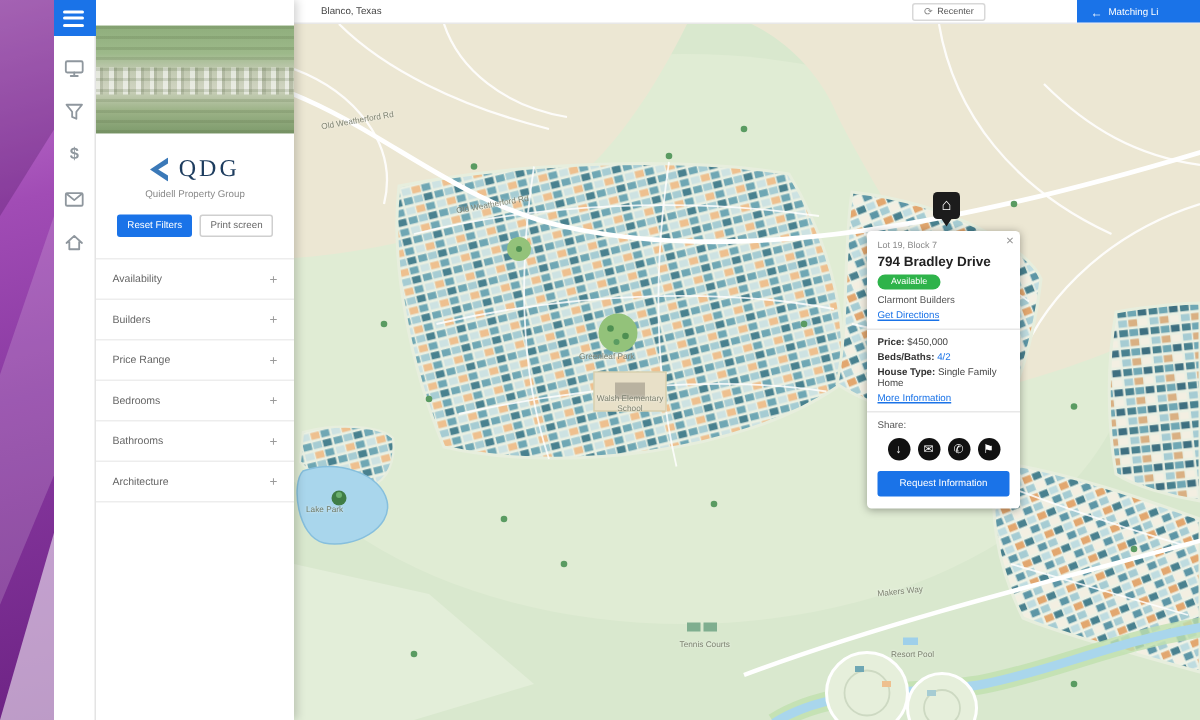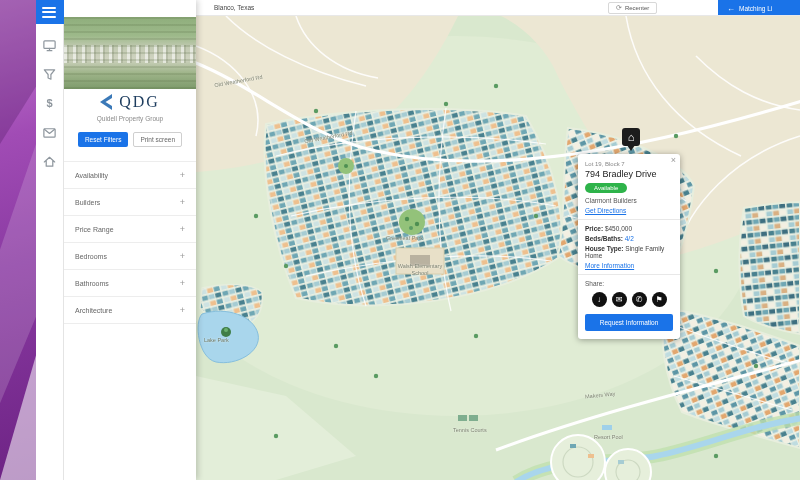--- a/index.html
+++ b/index.html
@@ -28,21 +28,21 @@
 
   
   .panel{position:absolute;left:64px;top:0;width:132px;height:480px;background:#fff;z-index:4;
     box-shadow:2px 0 6px rgba(0,0,0,.18);}
   .photo{height:72px;margin-top:17px;position:relative;overflow:hidden;
     background:linear-gradient(180deg,#8fae7c 0%,#9db98a 26%,#c2cab2 42%,#cfd3c0 58%,#9eb489 78%,#7d9a6b 100%);}
   .photo::before{content:"";position:absolute;left:0;top:28px;width:100%;height:18px;
     background:repeating-linear-gradient(90deg,rgba(255,255,255,.55) 0 3px,rgba(120,130,105,.25) 3px 5px,transparent 5px 9px);}
   .photo::after{content:"";position:absolute;left:0;top:0;width:100%;height:100%;
     background:repeating-linear-gradient(0deg,rgba(80,100,60,.18) 0 2px,transparent 2px 7px);}
-  .logo-row{display:flex;align-items:center;justify-content:center;gap:5px;margin-top:4px;}
+  .logo-row{display:flex;align-items:center;justify-content:center;gap:5px;margin-top:15px;}
   .logo-text{font-family:"Liberation Serif",serif;font-size:16px;letter-spacing:2px;color:#1d3c5e;}
   .company{font-size:6.5px;color:#8a8a8a;text-align:center;margin-top:4px;}
   .btn-row{display:flex;gap:5px;justify-content:center;margin-top:10px;}
   .btn-reset{background:#1a73e8;color:#fff;font-size:6.5px;padding:4px 7px;border:none;border-radius:2px;cursor:pointer;}
   .btn-print{background:#fff;color:#666;font-size:6.5px;padding:3px 6px;border:1px solid #cfcfcf;border-radius:2px;cursor:pointer;}
   .filters{margin-top:14px;border-top:1px solid #ededed;}
   .filter-row{display:flex;justify-content:space-between;align-items:center;height:27px;
     padding:0 11px;border-bottom:1px solid #ededed;cursor:pointer;}
   .filter-label{font-size:7px;color:#666;}
   .filter-plus{font-size:9px;color:#9a9a9a;}
@@ -73,21 +73,21 @@
 
   
   .pin{position:absolute;left:426px;top:112px;width:18px;height:18px;background:#1c1c1c;border-radius:3px;
     color:#fff;display:flex;align-items:center;justify-content:center;font-size:11px;z-index:4;cursor:pointer;}
   .pin::after{content:"";position:absolute;top:17px;left:5px;border:4px solid transparent;border-top:6px solid #1c1c1c;}
 
   
   .card{position:absolute;left:382px;top:138px;width:102px;background:#fff;border-radius:3px;z-index:5;
     box-shadow:0 1px 6px rgba(0,0,0,.35);padding:7px 7px 8px;font-size:6.5px;color:#444;}
   .card .lot{font-size:6px;color:#888;}
-  .card .address{font-size:9px;font-weight:normal;color:#222;margin:2px 0 4px;}
+  .card .address{font-size:9px;font-weight:bold;color:#222;margin:2px 0 4px;}
   .pill{display:inline-block;background:#2eb34a;color:#fff;font-size:6px;padding:2px 9px;border-radius:8px;margin-bottom:4px;}
   .builder{font-size:6.5px;color:#555;margin-bottom:3px;}
   .blue-link{color:#1a73e8;text-decoration:underline;font-size:6.5px;cursor:pointer;display:inline-block;}
   .card hr{border:none;border-top:1px solid #e8e8e8;margin:5px -7px;}
   .spec{margin:3px 0;}
   .spec b{color:#333;font-weight:bold;}
   .val-blue{color:#1a73e8;}
   .share-label{margin-top:2px;color:#555;}
   .share-row{display:flex;gap:5px;justify-content:center;margin:5px 0 7px;}
   .share-icon{width:15px;height:15px;border-radius:50%;background:#111;color:#fff;display:flex;

